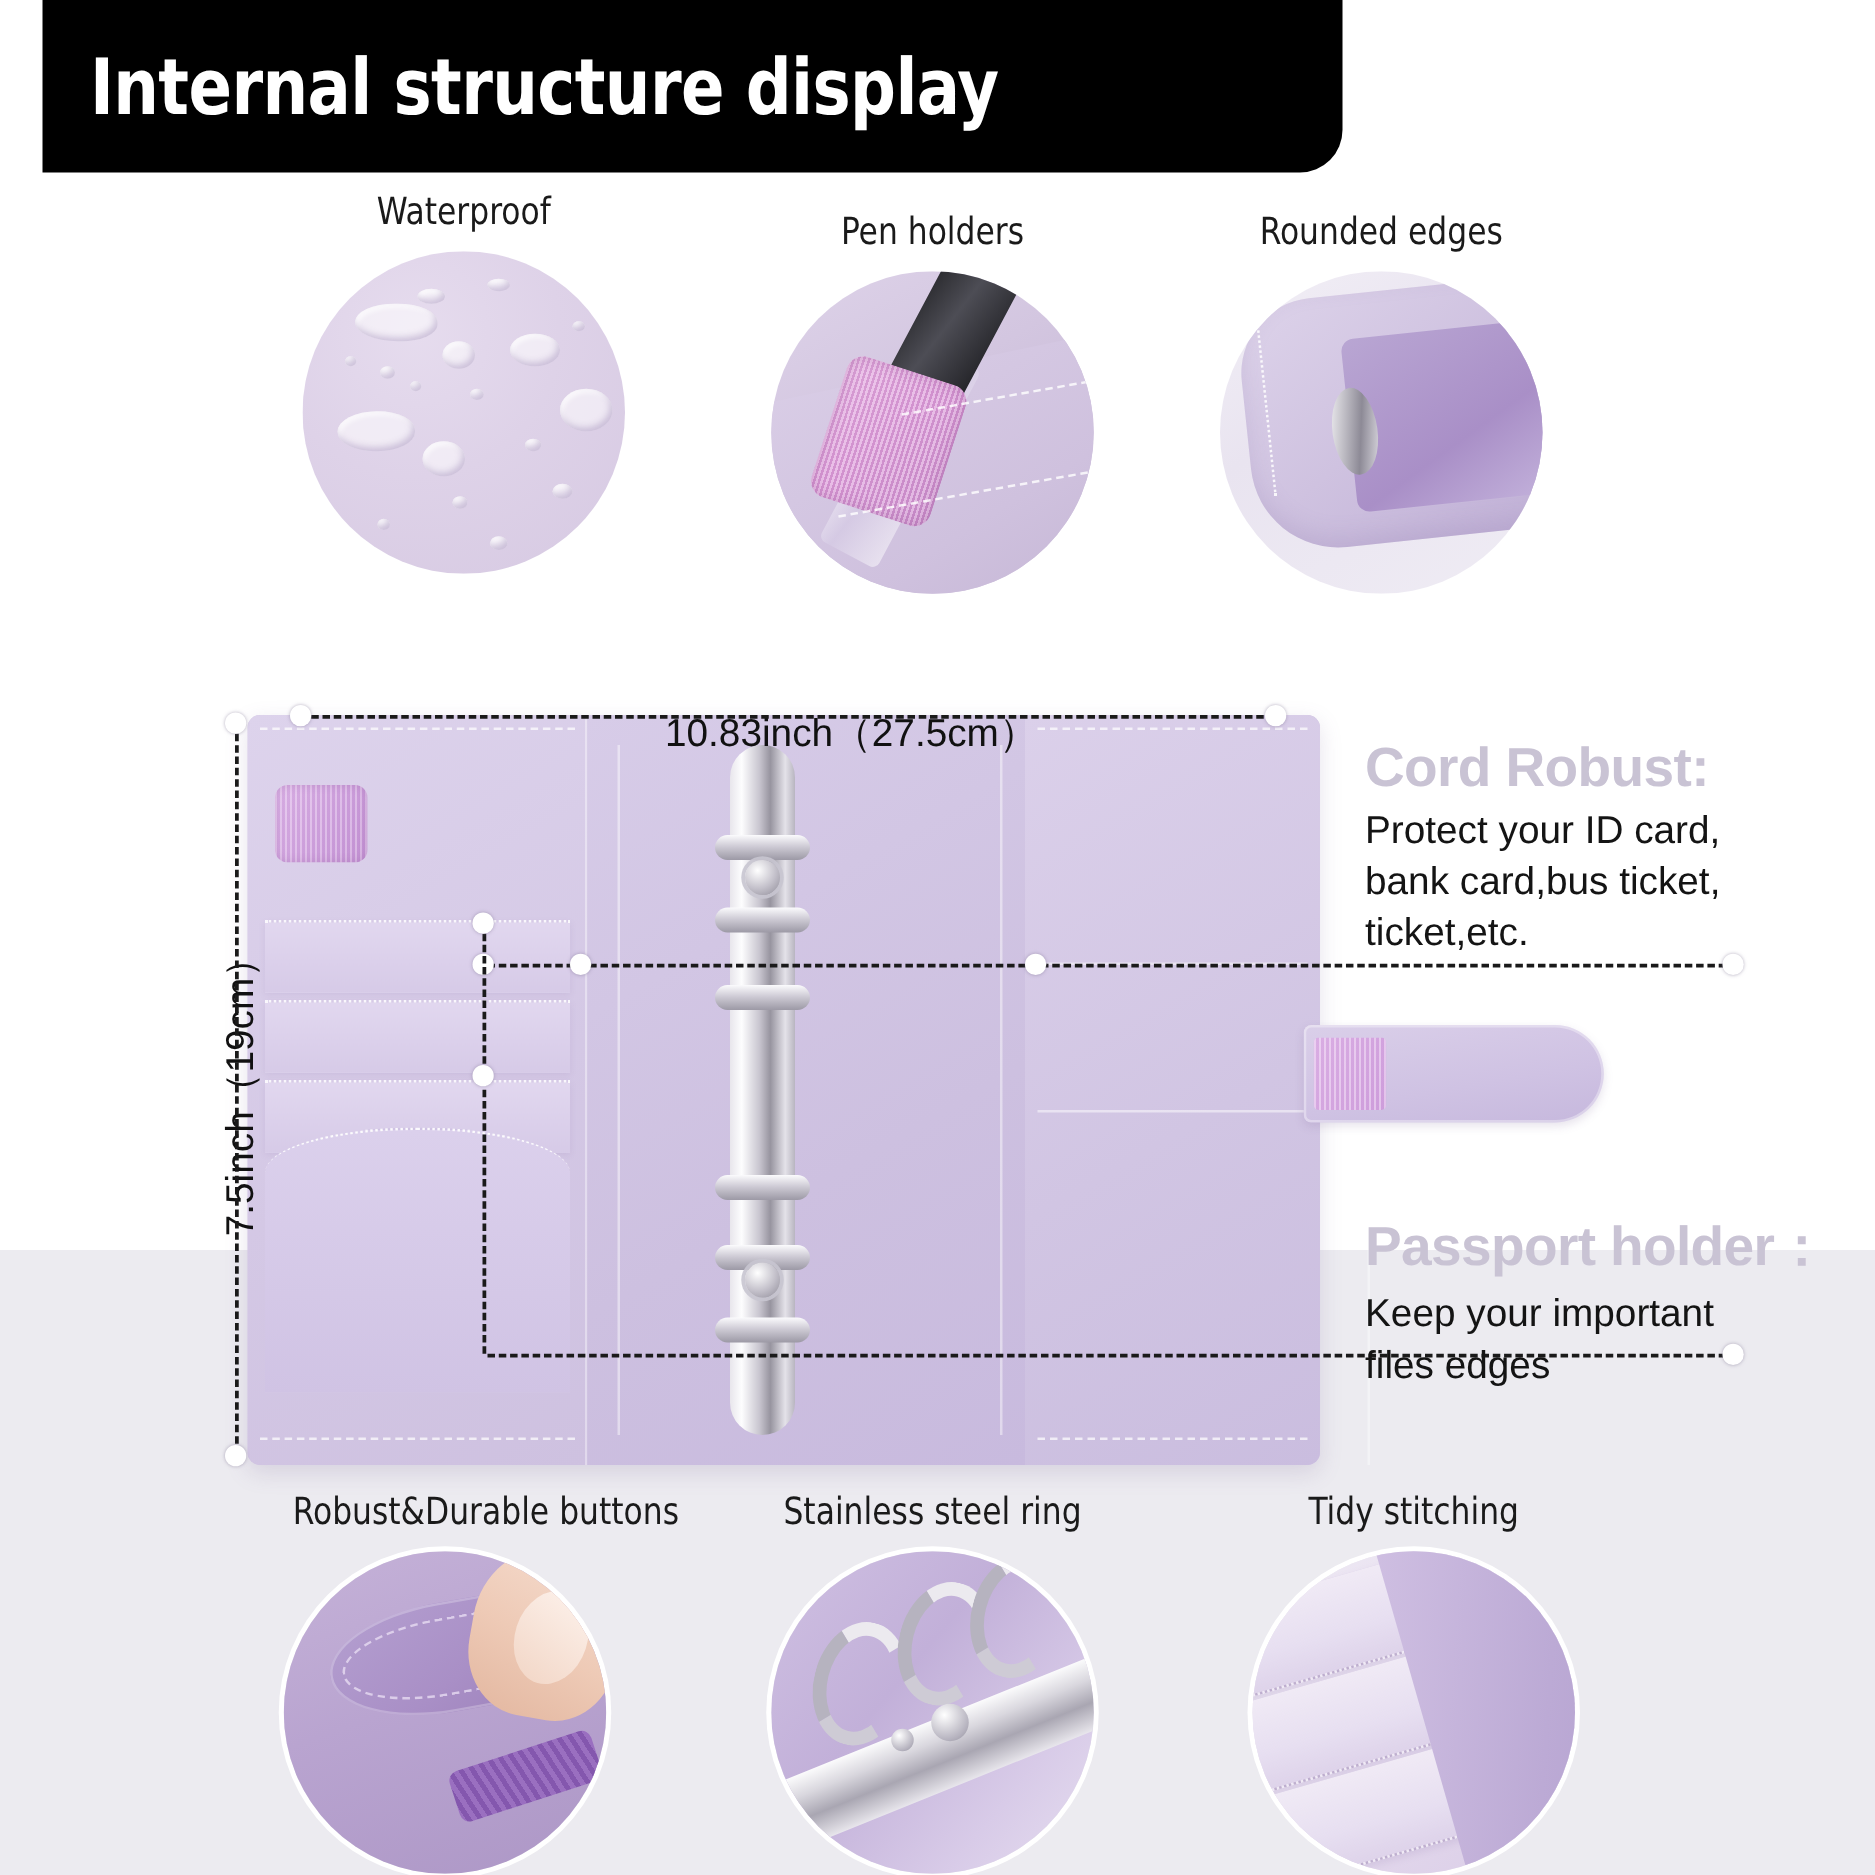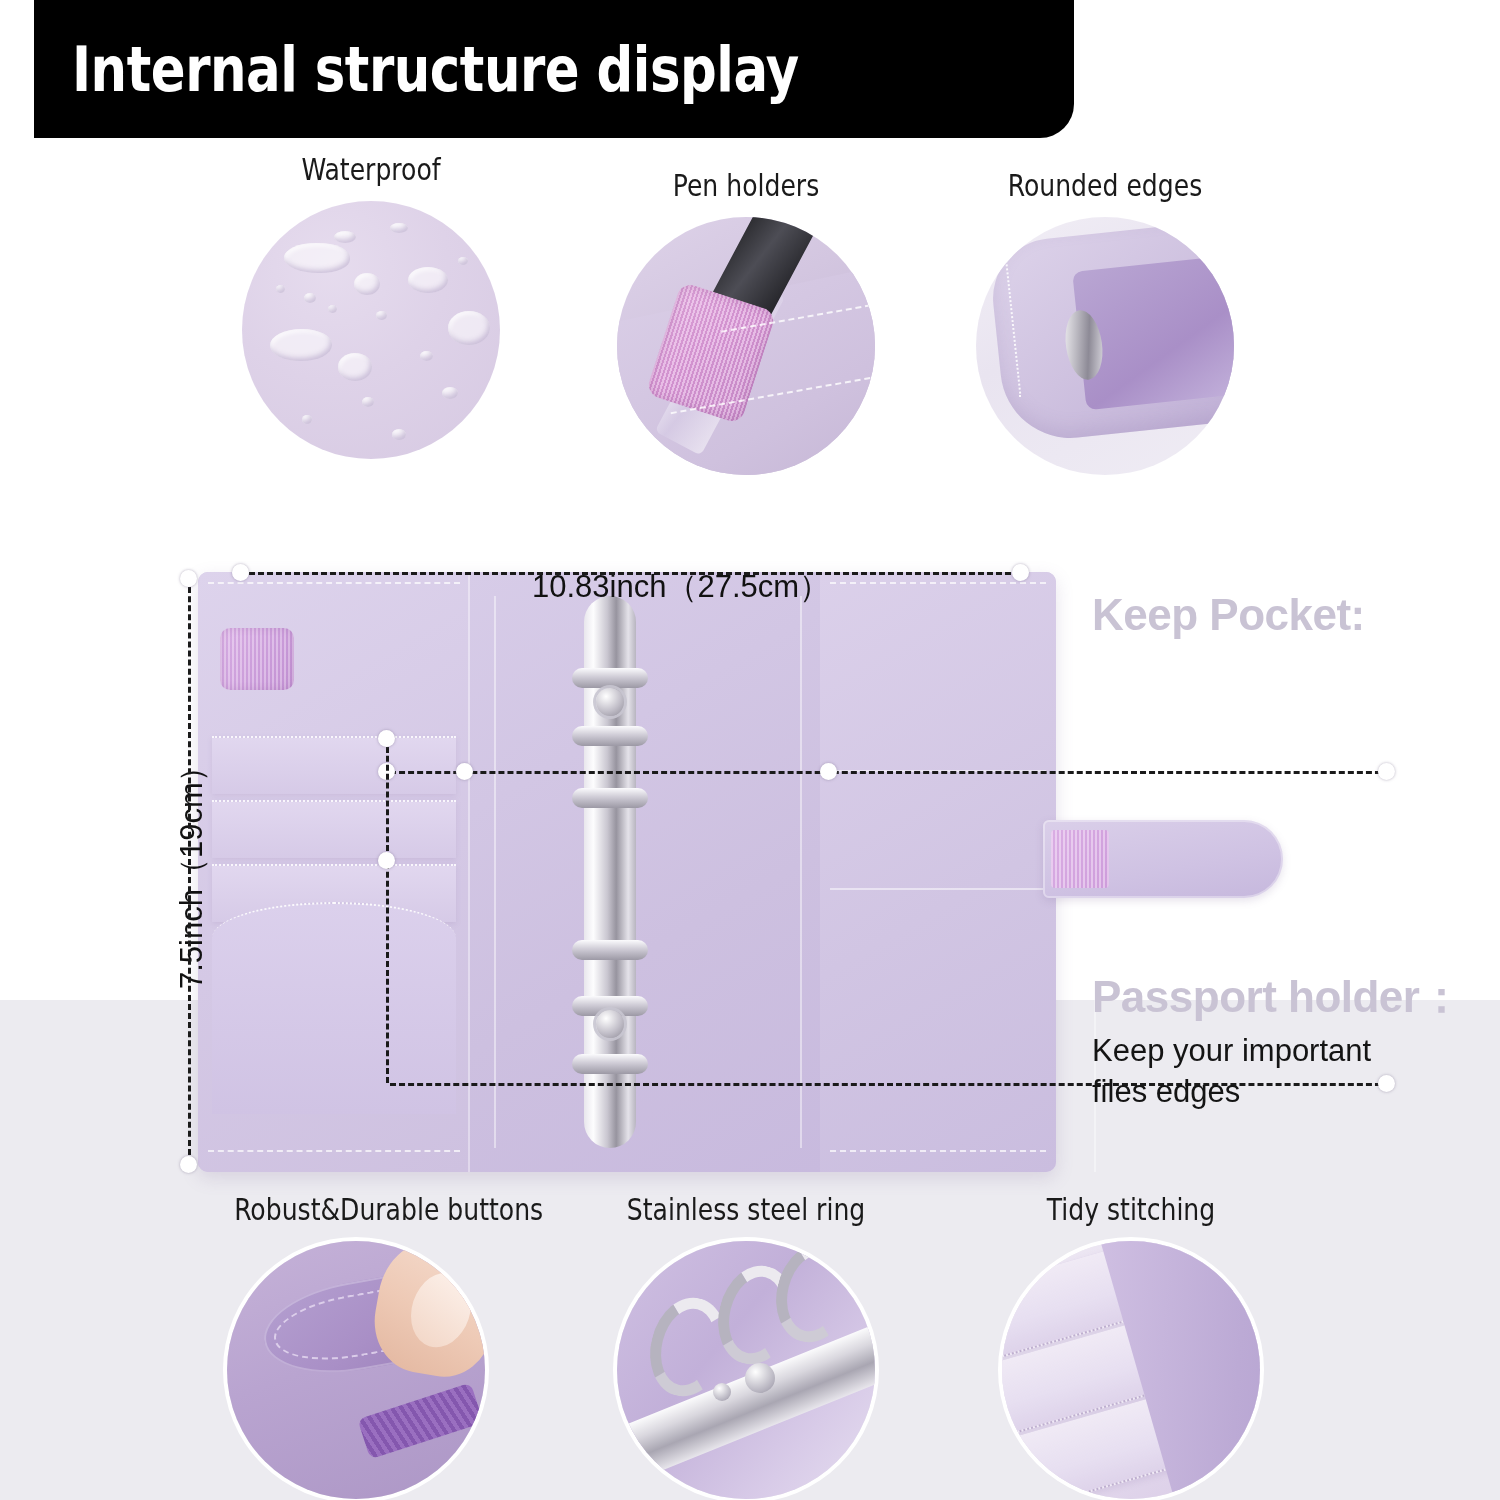--- a/index.html
+++ b/index.html
@@ -543,21 +543,26 @@
 <div class="dim-dot" style="left:820px; top:763px;"></div>
 <div class="dim-dot" style="left:1378px; top:763px;"></div>
 <div class="dim-line-v" style="left:386px; top:738px; height:345px;"></div>
 <div class="dim-dot" style="left:378px; top:730px;"></div>
 <div class="dim-dot" style="left:378px; top:852px;"></div>
 
 <div class="dim-line-h" style="left:390px; top:1083px; width:1000px;"></div>
 <div class="dim-dot" style="left:1378px; top:1075px;"></div>
 
 <div class="callout" style="left:1092px; top:590px;">
-  <div class="callout-title">Keep Pocket:</div>
+  <div class="callout-title">Cord Robust:</div>
+  <div class="callout-body">
+    <div>Protect your ID card,</div>
+    <div>bank card,bus ticket,</div>
+    <div>ticket,etc.</div>
+  </div>
 </div>
 
 <div class="callout" style="left:1092px; top:968px;">
   <div class="callout-title">Passport holder：</div>
   <div class="callout-body">
     <div>Keep your important</div>
     <div>files edges</div>
   </div>
 </div>
 

